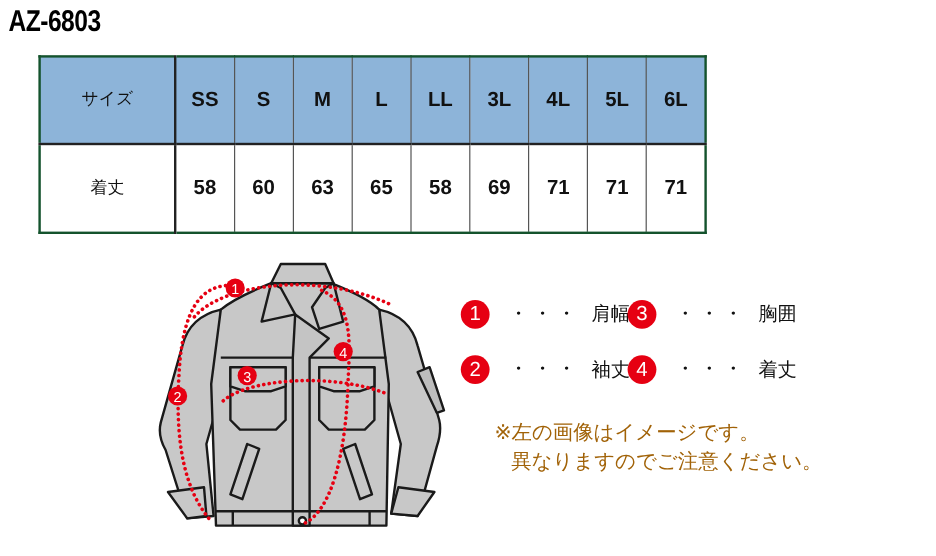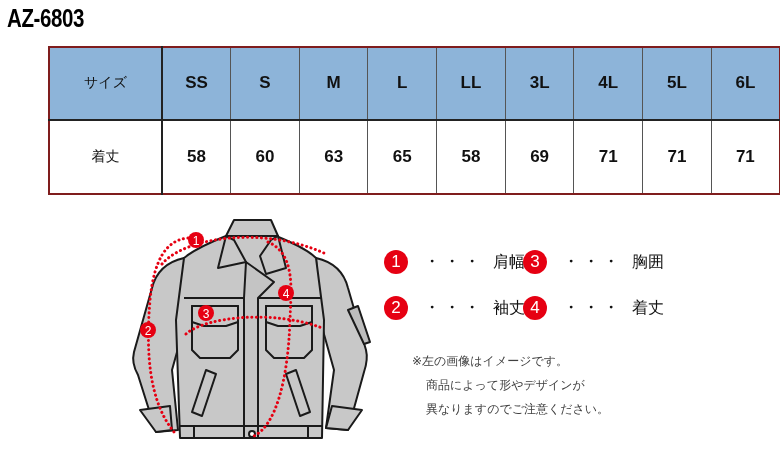--- a/index.html
+++ b/index.html
@@ -1,37 +1,37 @@
 <!DOCTYPE html>
 <html><head>
 <meta charset="utf-8">
 <style>
   html, body { margin:0; padding:0; background:#ffffff; }
   body { width:780px; height:463px; position:relative; overflow:hidden;
          font-family:"DejaVu Sans", sans-serif; color:#111; }
   .model { position:absolute; left:7px; top:4px; font-family:"Liberation Sans", sans-serif;
            font-weight:bold; font-size:25px; letter-spacing:-0.5px; transform:scaleX(0.82);
            transform-origin:left top; color:#000; }
-  table.size { position:absolute; left:48px; top:46px; width:733px; height:149px;
-               border-collapse:collapse; border:2px solid #7f1d1d; table-layout:fixed; }
+  table.size { position:absolute; left:32px; top:46px; width:557px; height:149px;
+               border-collapse:collapse; border:2px solid #14532d; table-layout:fixed; }
   table.size td, table.size th { border:1.5px solid #555; text-align:center; padding:0;
                font-family:"Liberation Sans", sans-serif; font-weight:bold; font-size:17px; color:#111; }
   table.size th { background:#8db4d9; height:35px; border-bottom:2px solid #222; }
   table.size th.first, table.size td.first { width:111px; font-weight:normal;
                font-family:"DejaVu Sans", sans-serif; font-size:14px; border-right:2px solid #222; }
   table.size td { height:36px; background:#fff; }
   .jacket { position:absolute; left:126px; top:210px; width:250px; height:240px; }
   .legend { position:absolute; left:384px; top:250px; }
   .leg-item { position:absolute; display:flex; align-items:center; white-space:nowrap; }
   .num { width:24px; height:24px; border-radius:50%; background:#e60012; color:#fff;
          font-family:"Liberation Sans", sans-serif; font-size:17px; display:flex;
          align-items:center; justify-content:center; }
   .dots { margin-left:17px; font-size:14px; letter-spacing:6px; font-weight:bold; }
   .leg-label { margin-left:8px; font-size:16px;text-align:center; }
-  .note { position:absolute; left:412px; top:349px; font-size:12px; line-height:24px; color:#404040; }
+  .note { position:absolute; left:412px; top:349px; font-size:17px; line-height:24px; color:#a16207; }
   .note div:not(:first-child) { padding-left:14px; }
 </style>
 </head>
 <body>
 
 <div class="model">AZ-6803</div>
 
 <table class="size">
   <tbody>
       <tr>
@@ -139,15 +139,14 @@
   </div>
   <div class="leg-item" style="left:139px;top:46px">
     <span class="num">4</span>
     <span class="dots">・・・</span>
     <span class="leg-label">着丈</span>
   </div>
 </div>
 
 <div class="note">
   <div>※左の画像はイメージです。</div>
-  <div>商品によって形やデザインが</div>
   <div>異なりますのでご注意ください。</div>
 </div>
 
 </body></html>

